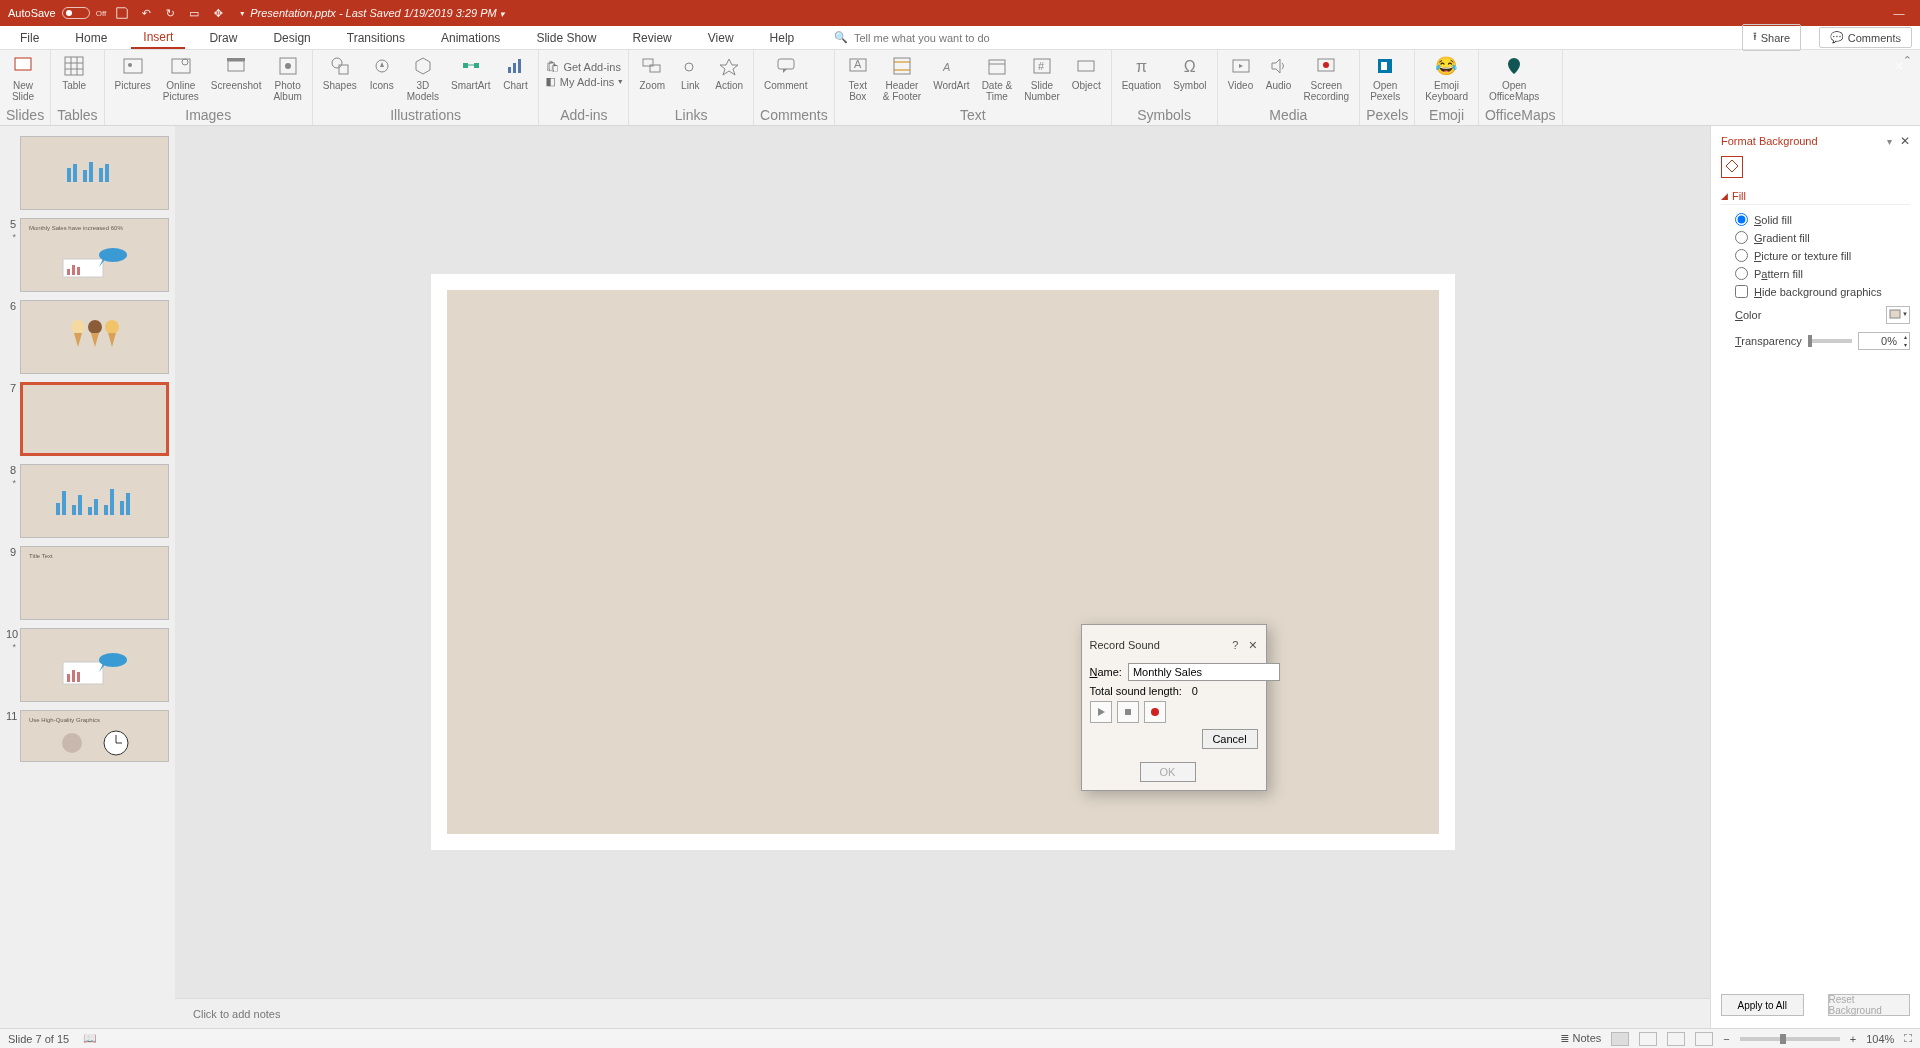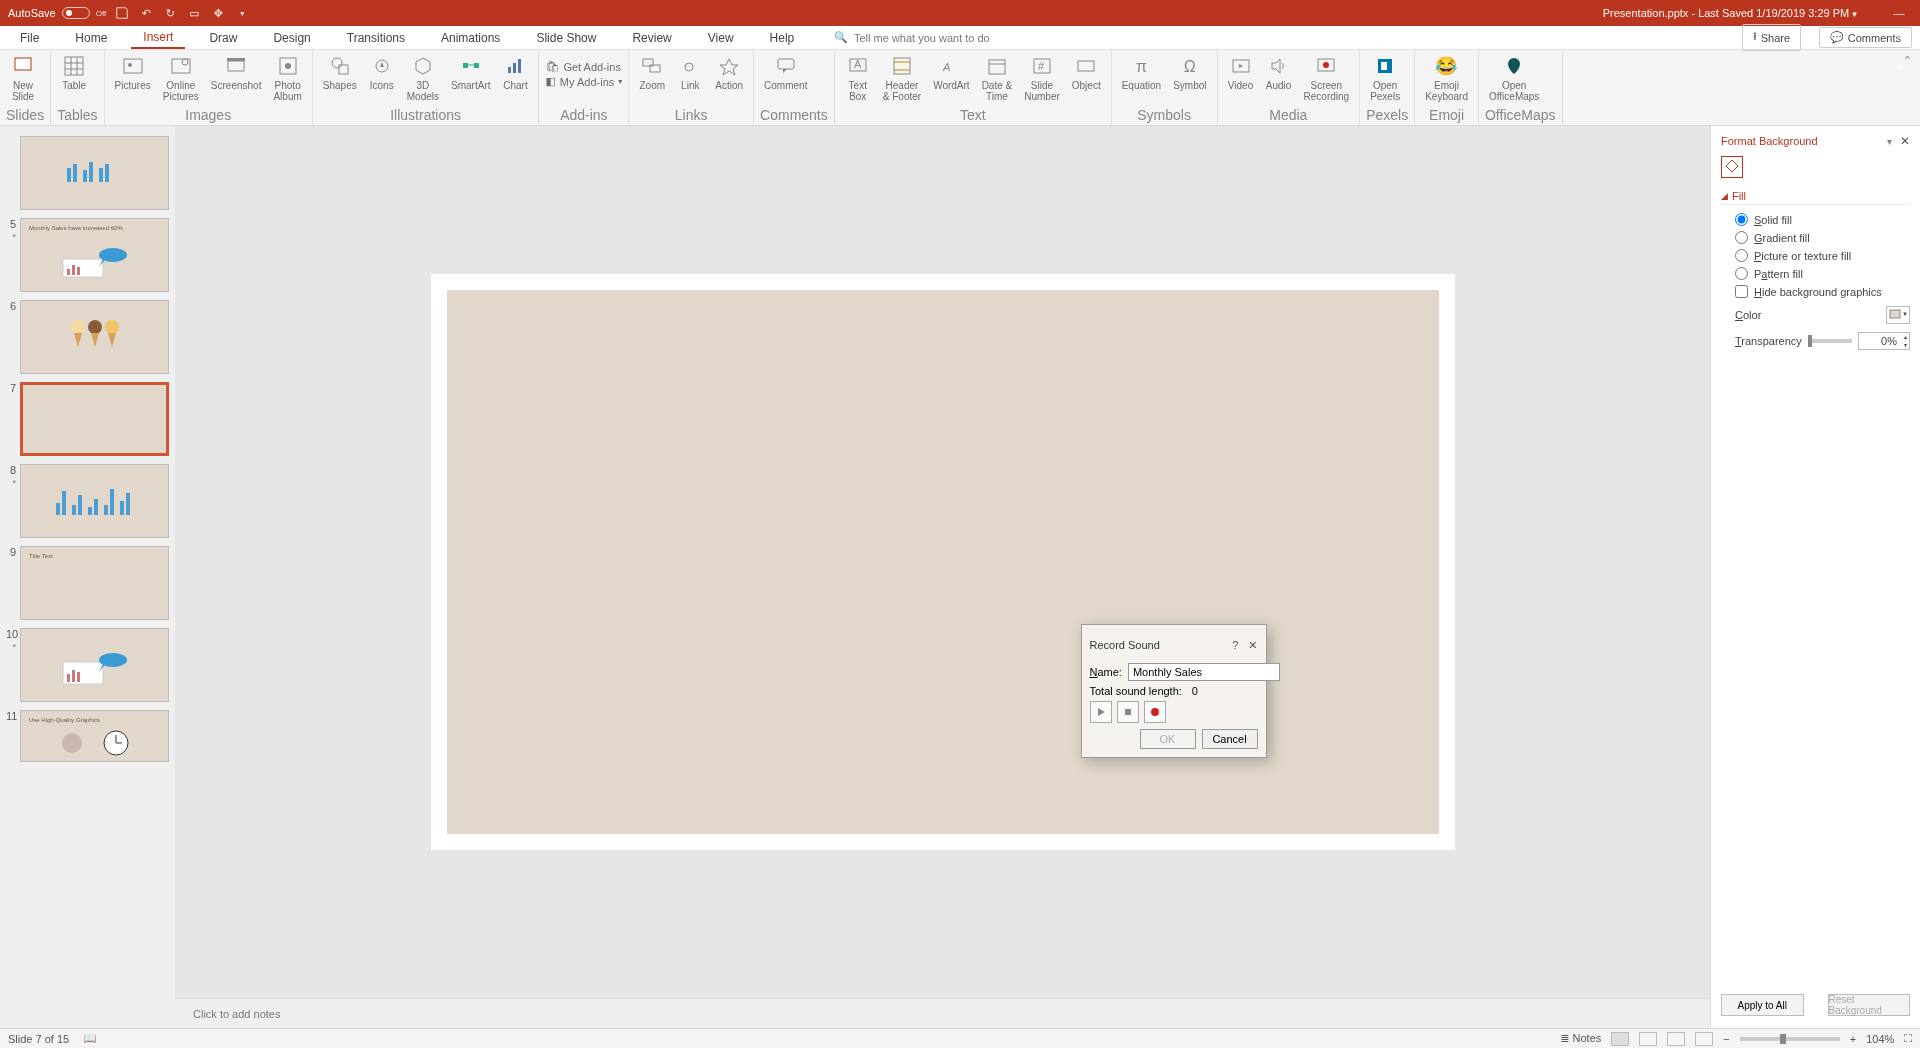--- a/index.html
+++ b/index.html
@@ -4,21 +4,21 @@
 <style>
 * { margin: 0; padding: 0; box-sizing: border-box; font-family: "Segoe UI", sans-serif; font-size: 11px; user-select: none; }
 body { background: #f3f3f3; overflow: hidden; width: 1920px; height: 1048px; }
 
 .title-bar { height: 26px; background: #b9351e; display: flex; align-items: center; color: #fff; padding: 0 8px; }
 .tb-left { display: flex; align-items: center; gap: 8px; }
 .autosave { display: flex; align-items: center; gap: 6px; font-size: 10px; }
 .autosave .pill { width: 28px; height: 12px; border: 1px solid rgba(255,255,255,.7); border-radius: 6px; display: flex; align-items: center; padding: 0 3px; justify-content: flex-start; }
 .autosave .pill .dot { width: 6px; height: 6px; background: #fff; border-radius: 50%; }
 .qat-icon { width: 16px; height: 16px; display: flex; align-items: center; justify-content: center; color: #fff; opacity: .9; }
-.tb-center { flex: 1; text-align: right; font-size: 11px; opacity: .95; }
+.tb-center { flex: 1; text-align: left; font-size: 11px; opacity: .95; font-style: italic; }
 .tb-right { display: flex; align-items: flex-end; gap: 14px; flex-direction: column; }
 .win-btn { width: 26px; text-align: center; color: #fff; opacity: .85; }
 
 .menu-tabs { height: 24px; background: #fff; display: flex; align-items: center; padding: 0 8px; border-bottom: 1px solid #e0e0e0; gap: 12px; }
 .menu-tabs .tab { padding: 4px 12px; color: #444; cursor: pointer; font-size: 12px; }
 .menu-tabs .tab.active { color: #b9351e; border-bottom: 2px solid #b9351e; padding-bottom: 3px; }
 .menu-tabs .search-wrap { display: flex; align-items: center; gap: 6px; margin-left: 16px; color: #777; }
 .menu-tabs .spacer { flex: 1; }
 .menu-tabs .share, .menu-tabs .comments { padding: 3px 10px; border: 1px solid #ccc; border-radius: 2px; color: #444; margin-left: 6px; display:flex; align-items:center; gap:4px; }
 
@@ -68,21 +68,21 @@
 .dialog .dtop .right { margin-left:auto; display:flex; gap:10px; color:#555; }
 .dialog .dbody { padding:6px 8px 8px; }
 .dialog .drow { display:flex; align-items:center; gap:6px; margin-bottom:4px; }
 .dialog .drow label { font-size:11px; }
 .dialog .drow input[type=text] { flex:1; height:18px; border:1px solid #999; font-size:11px; padding:0 4px; background:#fff; }
 .dialog .ctrls { display:flex; gap:5px; margin:4px 0 6px; }
 .dialog .ctrls .sq { width:22px; height:22px; border:1px solid #aaa; background:#fafafa; display:flex; align-items:center; justify-content:center; }
 .dialog .rec-dot { width:8px; height:8px; background:#c22; border-radius:50%; }
 .dialog .dbtns { display:flex; justify-content:flex-end; gap:6px; }
 .dialog .dbtns .btn { width:56px; height:20px; border:1px solid #999; background:#efefef; display:flex; align-items:center; justify-content:center; font-size:11px; }
-.dialog .dbtns .btn.dis { color:#aaa; background:#f3f3f3; }
+.dialog .dbtns .btn.dis { color:#aaa; background:#f3f3f3;margin-top:33px; }
 
 .status { height:20px; background:#f4f4f4; border-top:1px solid #d8d8d8; display:flex; align-items:center; padding:0 8px; color:#555; font-size:10px; }
 .status .sright { margin-left:auto; display:flex; align-items:center; gap:10px; }
 .status .viewbtn { width:18px; height:14px; border:1px solid #bbb; }
 .status .viewbtn.act { background:#ddd; }
 .status .slider { width:100px; height:4px; background:#ccc; position:relative; }
 .status .slider .knob { position:absolute; left:40%; top:-3px; width:6px; height:10px; background:#888; }
 
 svg { display:block; }
 .underline { text-decoration: underline; }

